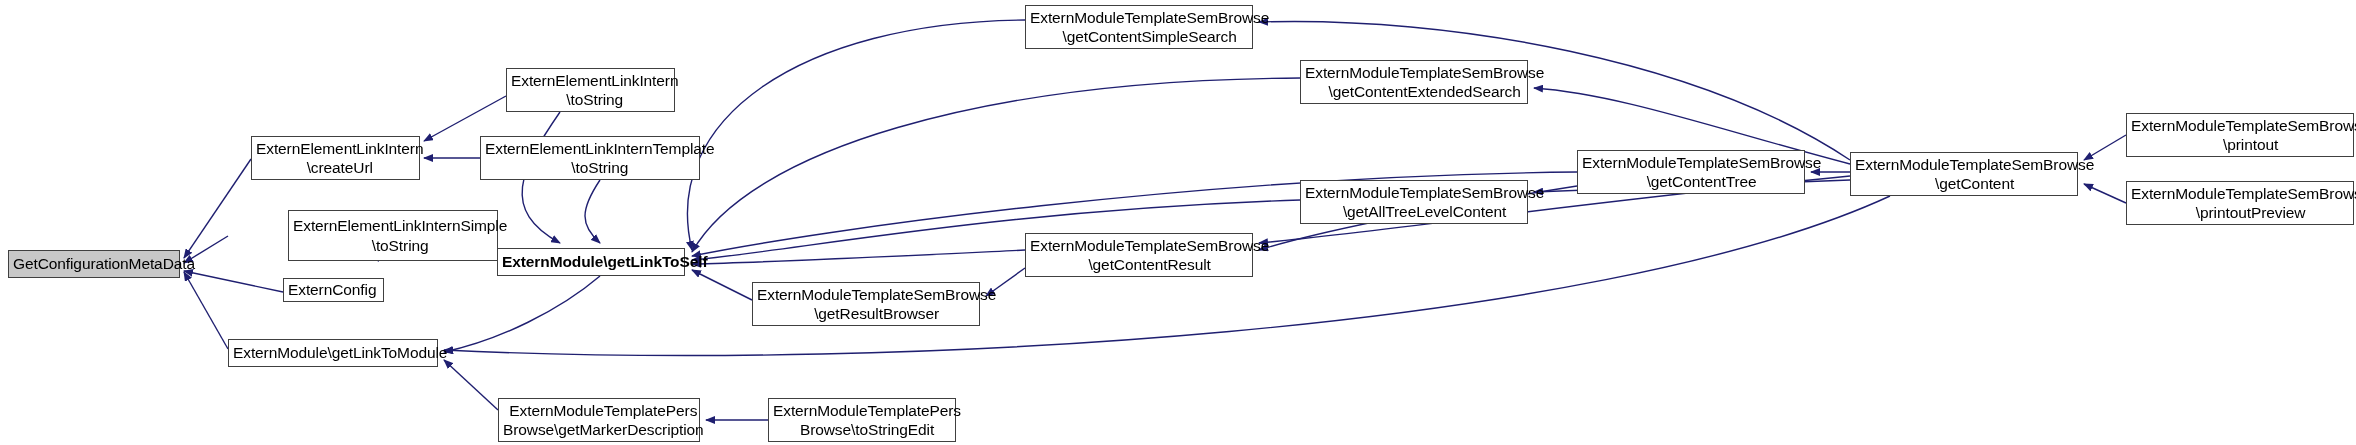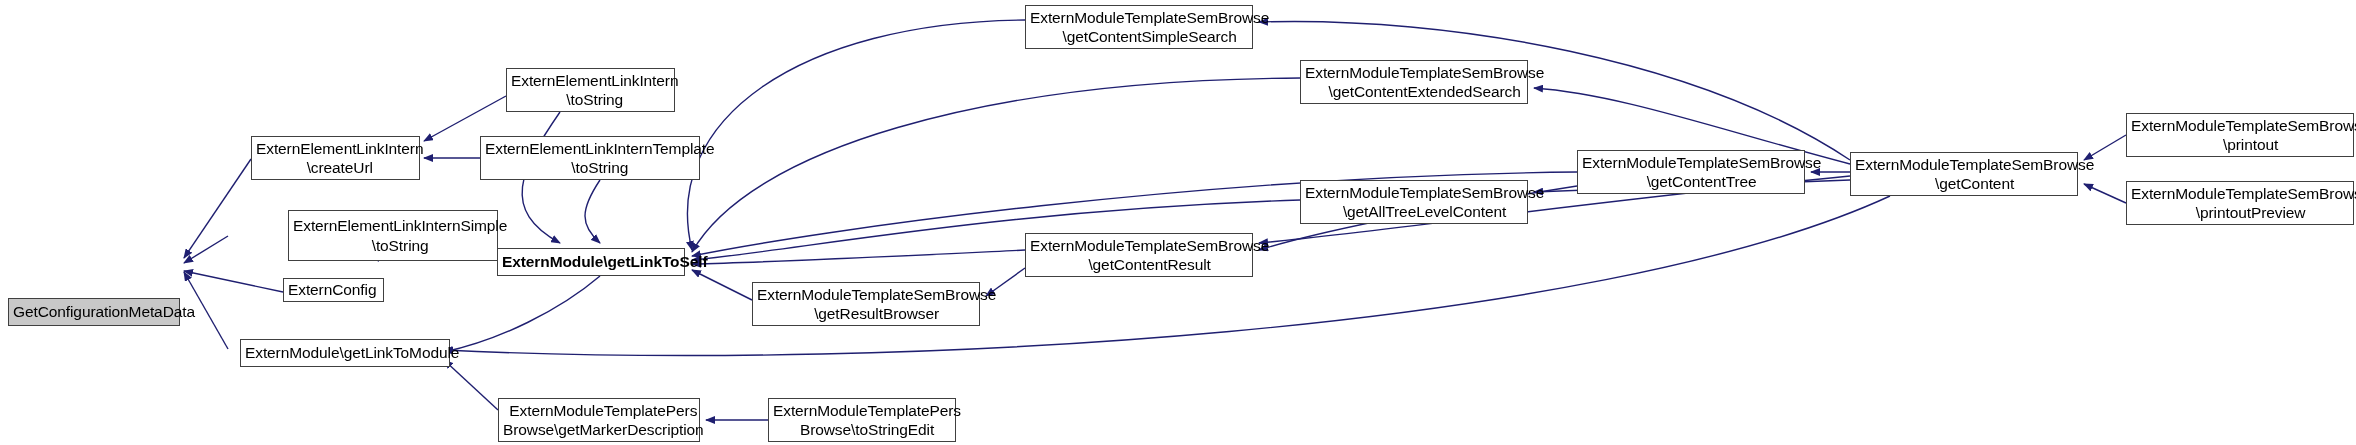--- a/index.html
+++ b/index.html
@@ -33,21 +33,20 @@
     justify-content: flex-start;
     text-align: center;
     font-size: 15.5px;
     line-height: 1.25;
     letter-spacing: -0.1px;
     white-space: pre-line;
     z-index: 5;
   }
   .node.highlight {
     background: #c8c8c8;
-    margin-top: 48px;
   }
   .node-label {
     display: block;
     padding: 0 4px;
     white-space: pre-line;
   }
 </style>
 </head>
 <body>
 
@@ -94,21 +93,21 @@
       <div class="node" style="left: 251px; top: 136px; width: 169px; height: 44px;"><span class="node-label">ExternElementLinkIntern
 \createUrl</span></div>
       <div class="node" style="left: 506px; top: 68px; width: 169px; height: 44px;"><span class="node-label">ExternElementLinkIntern
 \toString</span></div>
       <div class="node" style="left: 480px; top: 136px; width: 220px; height: 44px;"><span class="node-label">ExternElementLinkInternTemplate
 \toString</span></div>
       <div class="node" style="left: 240px; top: 210px; width: 210px; height: 51px; margin-left: 48px;"><span class="node-label">ExternElementLinkInternSimple
 \toString</span></div>
       <div class="node" style="left: 283px; top: 278px; width: 101px; height: 24px;"><span class="node-label">ExternConfig</span></div>
       <div class="node" style="left: 497px; top: 248px; width: 188px; height: 28px; font-weight: bold;"><span class="node-label">ExternModule\getLinkToSelf</span></div>
-      <div class="node" style="left: 228px; top: 339px; width: 210px; height: 28px; margin-left: 12px;"><span class="node-label">ExternModule\getLinkToModule</span></div>
+      <div class="node" style="left: 228px; top: 339px; width: 210px; height: 28px;"><span class="node-label">ExternModule\getLinkToModule</span></div>
       <div class="node" style="left: 498px; top: 398px; width: 202px; height: 44px;"><span class="node-label">ExternModuleTemplatePers
 Browse\getMarkerDescription</span></div>
       <div class="node" style="left: 768px; top: 398px; width: 188px; height: 44px;"><span class="node-label">ExternModuleTemplatePers
 Browse\toStringEdit</span></div>
       <div class="node" style="left: 752px; top: 282px; width: 228px; height: 44px;"><span class="node-label">ExternModuleTemplateSemBrowse
 \getResultBrowser</span></div>
       <div class="node" style="left: 1025px; top: 233px; width: 228px; height: 44px;"><span class="node-label">ExternModuleTemplateSemBrowse
 \getContentResult</span></div>
       <div class="node" style="left: 1025px; top: 5px; width: 228px; height: 44px;"><span class="node-label">ExternModuleTemplateSemBrowse
 \getContentSimpleSearch</span></div>

